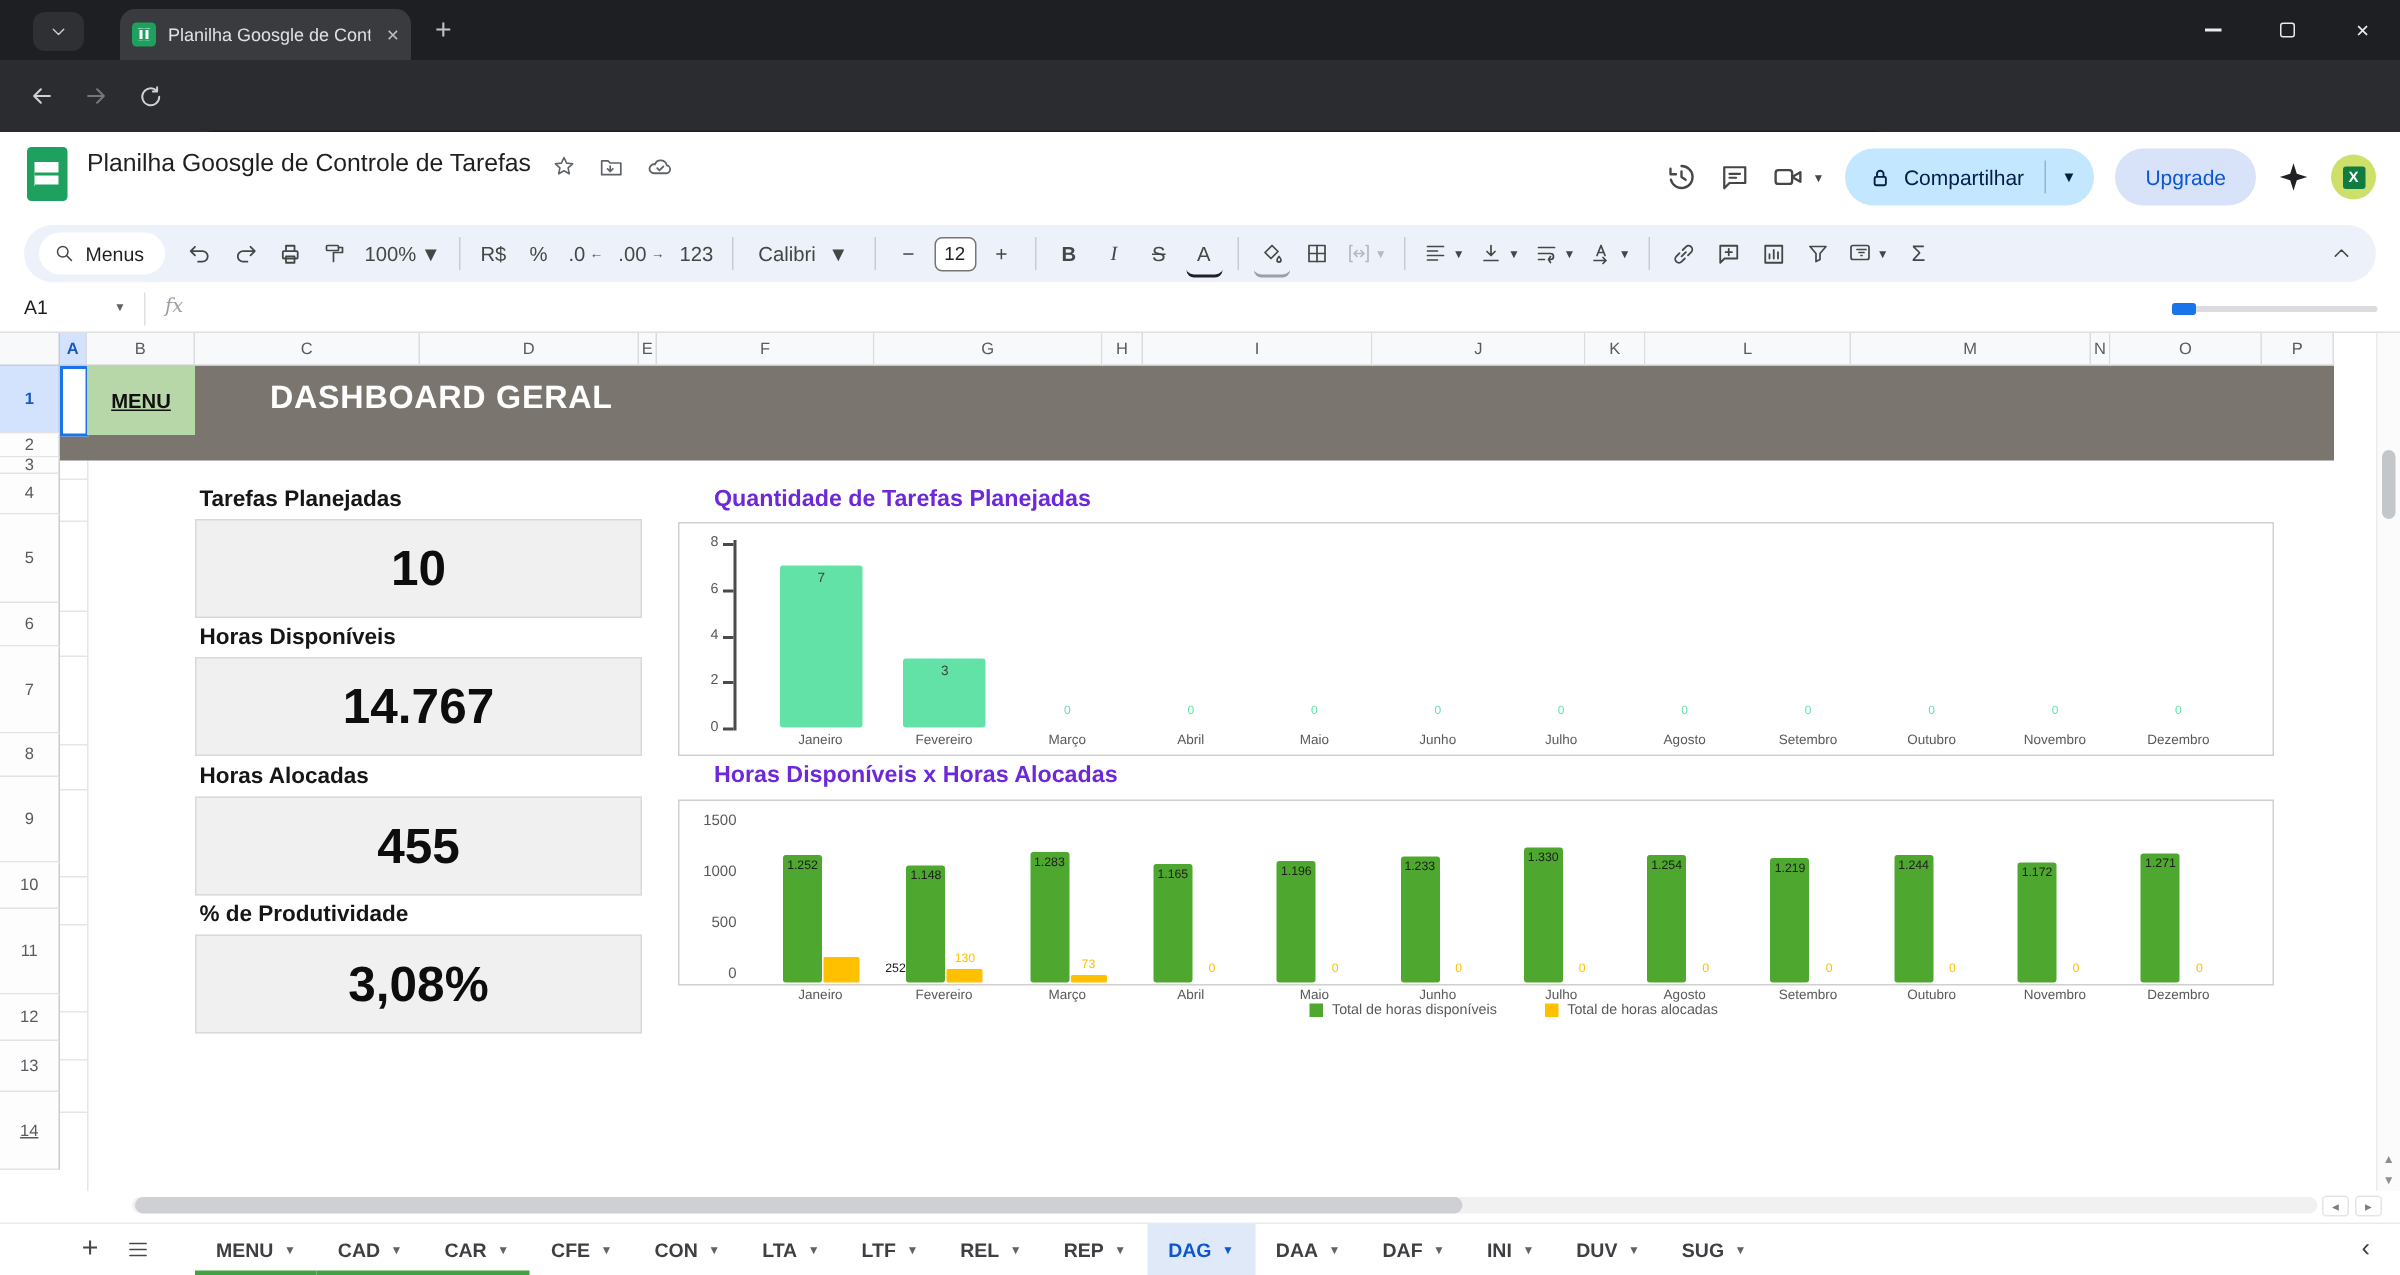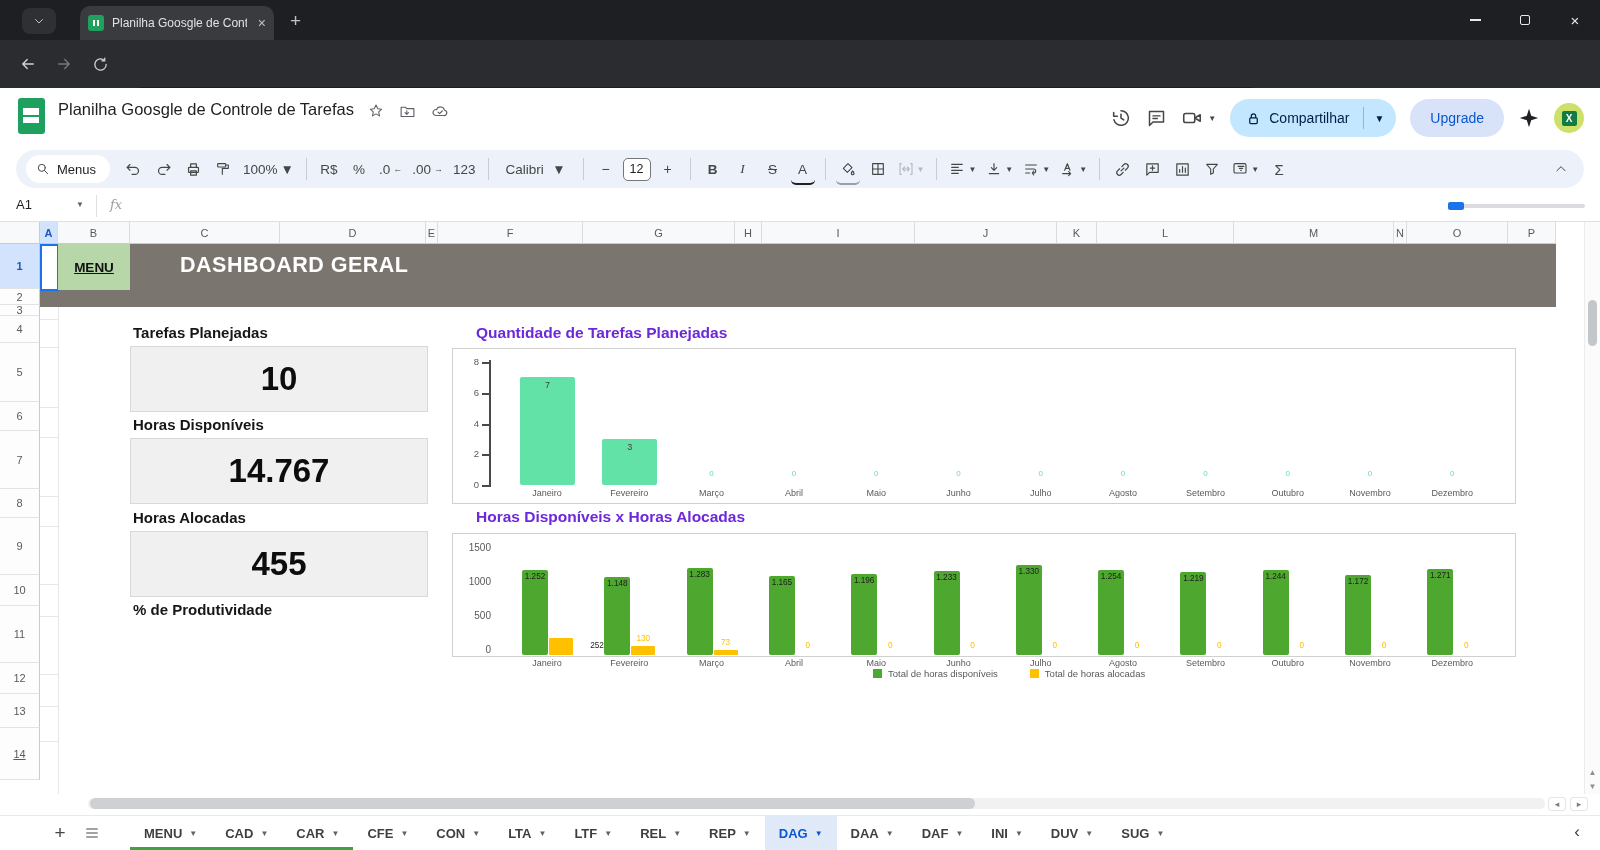--- a/index.html
+++ b/index.html
@@ -638,20 +638,23 @@
       </div>
       <div class="kpi-label" style="top: 172px;">Horas Disponíveis</div>
       <div class="kpi-box" style="top: 194px;">
         <div class="kpi-value">14.767</div>
       </div>
       <div class="kpi-label" style="top: 265px;">Horas Alocadas</div>
       <div class="kpi-box" style="top: 287px;">
         <div class="kpi-value">455</div>
       </div>
       <div class="kpi-label" style="top: 357px;">% de Produtividade</div>
+      <div class="kpi-box" style="top: 379px;">
+        <div class="kpi-value">3,08%</div>
+      </div>
     </div>
 </div>
 
 <div id="vscroll"></div>
 <div id="vthumb"></div>
 <div class="vsarrow" style="top:766px">▲</div>
 <div class="vsarrow" style="top:780px">▼</div>
 <div id="hscroll-strip">
   <div id="hscroll-track"></div>
   <div id="hscroll-thumb"></div>

